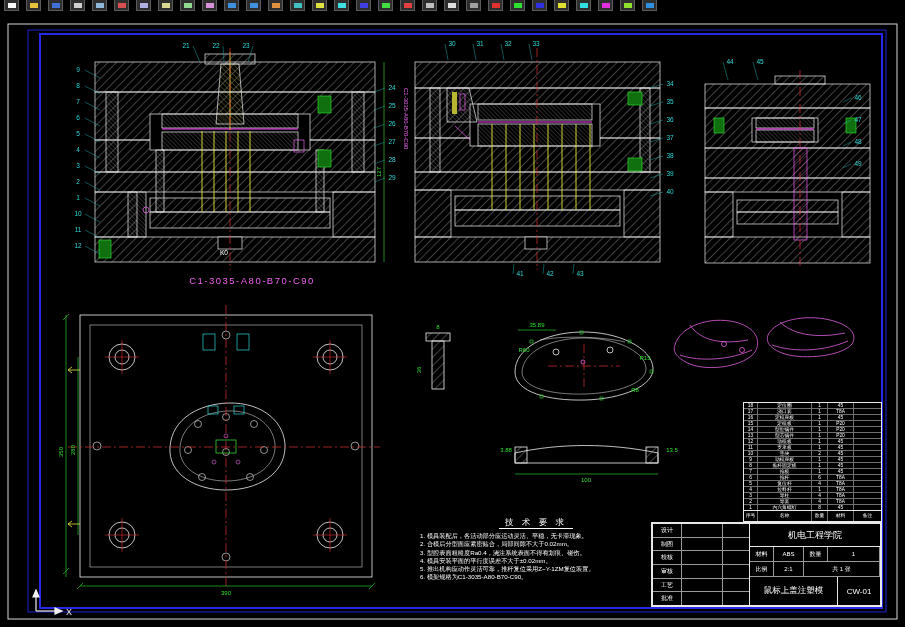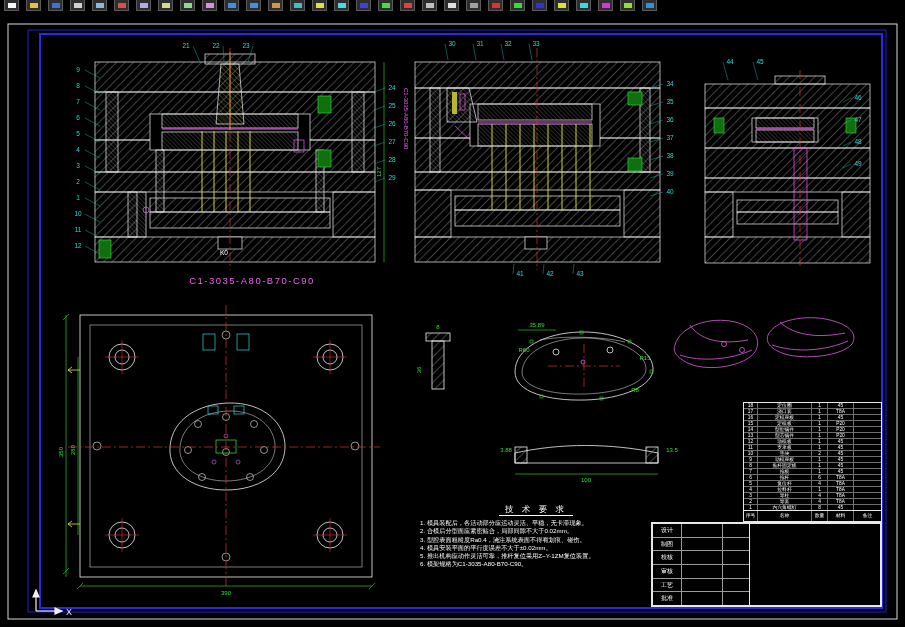--- a/index.html
+++ b/index.html
@@ -485,21 +485,21 @@
     <g id="ucs" stroke="#f0f0f0" stroke-width="1.2" fill="#f0f0f0">
       <line x1="36" y1="611" x2="62" y2="611"></line>
       <polygon points="62,611 55,608 55,614"></polygon>
       <line x1="36" y1="611" x2="36" y2="590"></line>
       <polygon points="36,590 33,597 39,597"></polygon>
       <text x="66" y="615" style="font-size:9px;stroke:none;font-family:'Liberation Sans',sans-serif;">X</text>
     </g>
   </svg>
 
 
-  <div id="tech" class="ov" style="left:420px;top:504px;">
+  <div id="tech" class="ov" style="left:420px;top:517px;">
     <div class="tech-title"><span>技 术 要 求</span></div>
     <div id="tech-lines">
         <div class="tline">1. 模具装配后，各活动部分应运动灵活、平稳，无卡滞现象。</div>
         <div class="tline">2. 合模后分型面应紧密贴合，局部间隙不大于0.02mm。</div>
         <div class="tline">3. 型腔表面粗糙度Ra0.4，浇注系统表面不得有划痕、碰伤。</div>
         <div class="tline">4. 模具安装平面的平行度误差不大于±0.02mm。</div>
         <div class="tline">5. 推出机构应动作灵活可靠，推杆复位采用Z~Y-1ZM复位装置。</div>
         <div class="tline">6. 模架规格为C1-3035-A80-B70-C90。</div>
       </div>
   </div>
@@ -666,15 +666,33 @@
           <div class="lab">工艺</div>
           <div class="sig"></div>
           <div class="dt"></div>
         </div>
         <div class="tb-lrow">
           <div class="lab">批准</div>
           <div class="sig"></div>
           <div class="dt"></div>
         </div>
       </div>
+    <div class="tb-right">
+      <div class="tb-school">机电工程学院</div>
+      <div class="tb-row">
+        <div class="c cw24">材料</div>
+        <div class="c cw30">ABS</div>
+        <div class="c cw24">数量</div>
+        <div class="c cflex">1</div>
+      </div>
+      <div class="tb-row">
+        <div class="c cw24">比例</div>
+        <div class="c cw30">2:1</div>
+        <div class="c cflex">共 1 张</div>
+      </div>
+      <div class="tb-bottom">
+        <div class="tb-name">鼠标上盖注塑模</div>
+        <div class="tb-num">CW-01</div>
+      </div>
+    </div>
   </div>
 
 </div>
 
 </body></html>

